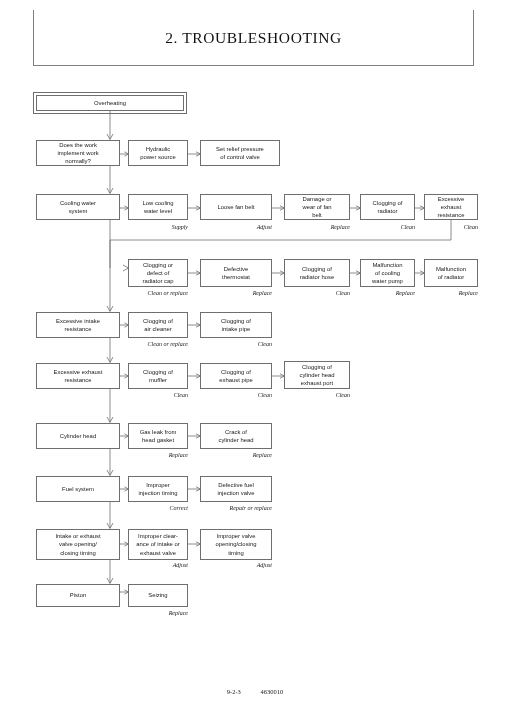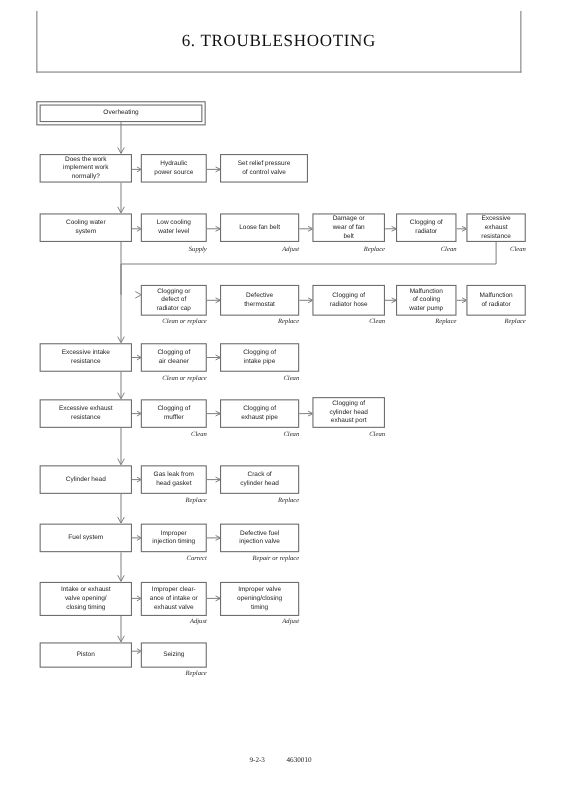--- a/index.html
+++ b/index.html
@@ -96,21 +96,21 @@
     font-size: 6.5px;
     color: #222;
   }
   #footer span { display: inline-block; }
   #footer-page { margin-right: 18px; }
 </style>
 </head>
 <body>
 
 <div id="page-header">
-  <div id="page-title">6. TROUBLESHOOTING</div>
+  <div id="page-title">2. TROUBLESHOOTING</div>
 </div>
 
 <div id="flow">
 
   <svg id="wires" viewBox="0 0 510 722">
     <g stroke="#6e6e6e" stroke-width="0.8" fill="none">
 
       <path d="M110 111 L110 139"></path>
       <path d="M110 166 L110 193"></path>
       <path d="M110 220 L110 311"></path>

